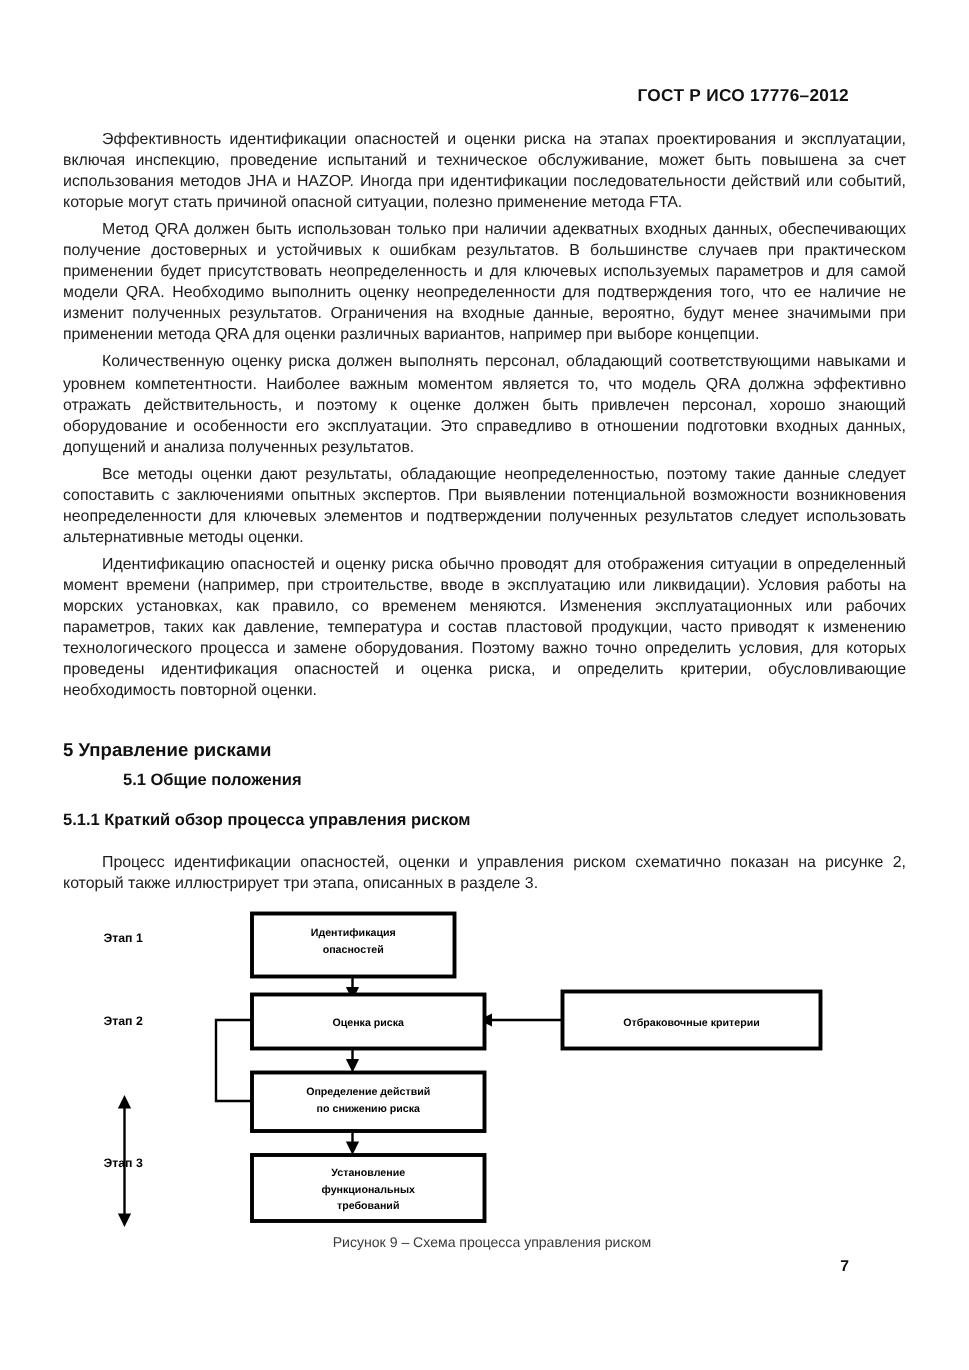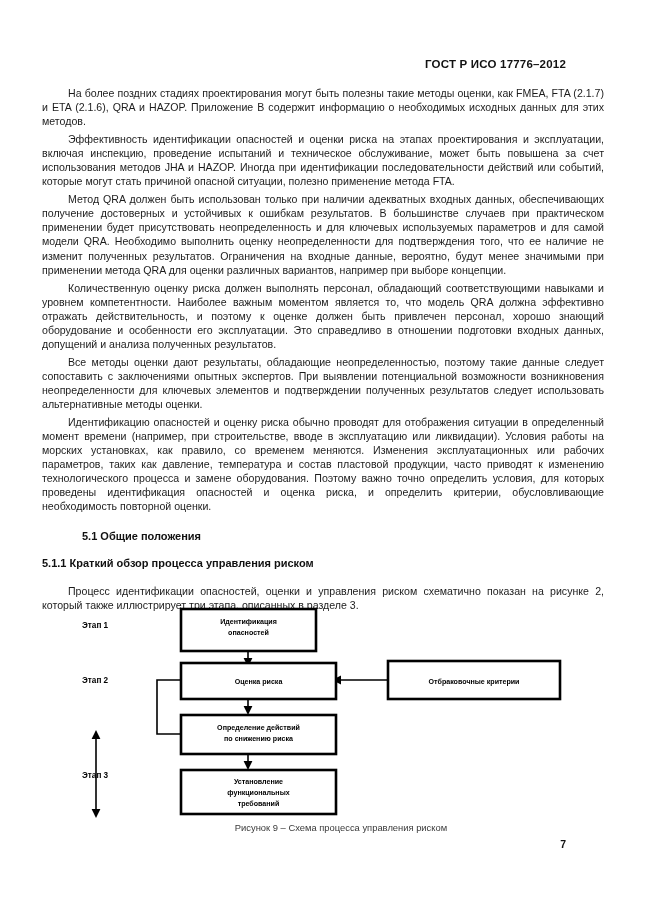--- a/index.html
+++ b/index.html
@@ -56,36 +56,36 @@
   
   h2.h-clause {
     font-size: 12.4px;
     font-weight: bold;
     margin: 26px 0 0 0;
     color: #111;
   }
   h3.h-sub {
     font-size: 11px;
     font-weight: bold;
-    margin: 17px 0 0 0;
+    margin: 7px 0 0 0;
     color: #111;
     padding-left: 40px;
   }
   h4.h-subsub {
     font-size: 11px;
     font-weight: bold;
     margin: 15px 0 15px 0;
     color: #111;
   }
   .after-head { margin-top: 13px; }
 
   
   .figure {
     position: absolute;
-    left: 60px;
+    left: 47px;
     top: 606px;
     width: 562px;
     height: 240px;
   }
   .diagram {
     position: absolute;
     left: 0;
     top: 0;
     width: 562px;
     height: 215px;
@@ -120,27 +120,27 @@
 </style>
 </head>
 <body>
 
 <div class="page">
 
   <div class="header">ГОСТ Р ИСО 17776–2012</div>
 
   <div class="content">
 
-    <p class="para">На более поздних стадиях проектирования могут быть полезны такие методы оценки, как FMEA, FTA (2.1.7) и ETA (2.1.6), QRA и HAZOP. Приложение В содержит информацию о необходимых исходных данных для этих методов.</p>
     <p class="para">Эффективность идентификации опасностей и оценки риска на этапах проектирования и эксплуатации, включая инспекцию, проведение испытаний и техническое обслуживание, может быть повышена за счет использования методов JHA и HAZOP. Иногда при идентификации последовательности действий или событий, которые могут стать причиной опасной ситуации, полезно применение метода FTA.</p>
     <p class="para">Метод QRA должен быть использован только при наличии адекватных входных данных, обеспечивающих получение достоверных и устойчивых к ошибкам результатов. В большинстве случаев при практическом применении будет присутствовать неопределенность и для ключевых используемых параметров и для самой модели QRA. Необходимо выполнить оценку неопределенности для подтверждения того, что ее наличие не изменит полученных результатов. Ограничения на входные данные, вероятно, будут менее значимыми при применении метода QRA для оценки различных вариантов, например при выборе концепции.</p>
     <p class="para">Количественную оценку риска должен выполнять персонал, обладающий соответствующими навыками и уровнем компетентности. Наиболее важным моментом является то, что модель QRA должна эффективно отражать действительность, и поэтому к оценке должен быть привлечен персонал, хорошо знающий оборудование и особенности его эксплуатации. Это справедливо в отношении подготовки входных данных, допущений и анализа полученных результатов.</p>
     <p class="para">Все методы оценки дают результаты, обладающие неопределенностью, поэтому такие данные следует сопоставить с заключениями опытных экспертов. При выявлении потенциальной возможности возникновения неопределенности для ключевых элементов и подтверждении полученных результатов следует использовать альтернативные методы оценки.</p>
     <p class="para">Идентификацию опасностей и оценку риска обычно проводят для отображения ситуации в определенный момент времени (например, при строительстве, вводе в эксплуатацию или ликвидации). Условия работы на морских установках, как правило, со временем меняются. Изменения эксплуатационных или рабочих параметров, таких как давление, температура и состав пластовой продукции, часто приводят к изменению технологического процесса и замене оборудования. Поэтому важно точно определить условия, для которых проведены идентификация опасностей и оценка риска, и определить критерии, обусловливающие необходимость повторной оценки.</p>
 
+    <h2 class="h-clause">5  Управление рисками</h2>
     <h3 class="h-sub">5.1  Общие положения</h3>
     <h4 class="h-subsub">5.1.1  Краткий обзор процесса управления риском</h4>
 
     <p class="para after-head">Процесс идентификации опасностей, оценки и управления риском схематично показан на рисунке 2, который также иллюстрирует три этапа, описанных в разделе 3.</p>
   </div>
 
   <div class="figure">
 
     <svg class="diagram" viewBox="0 0 562 215">
 

